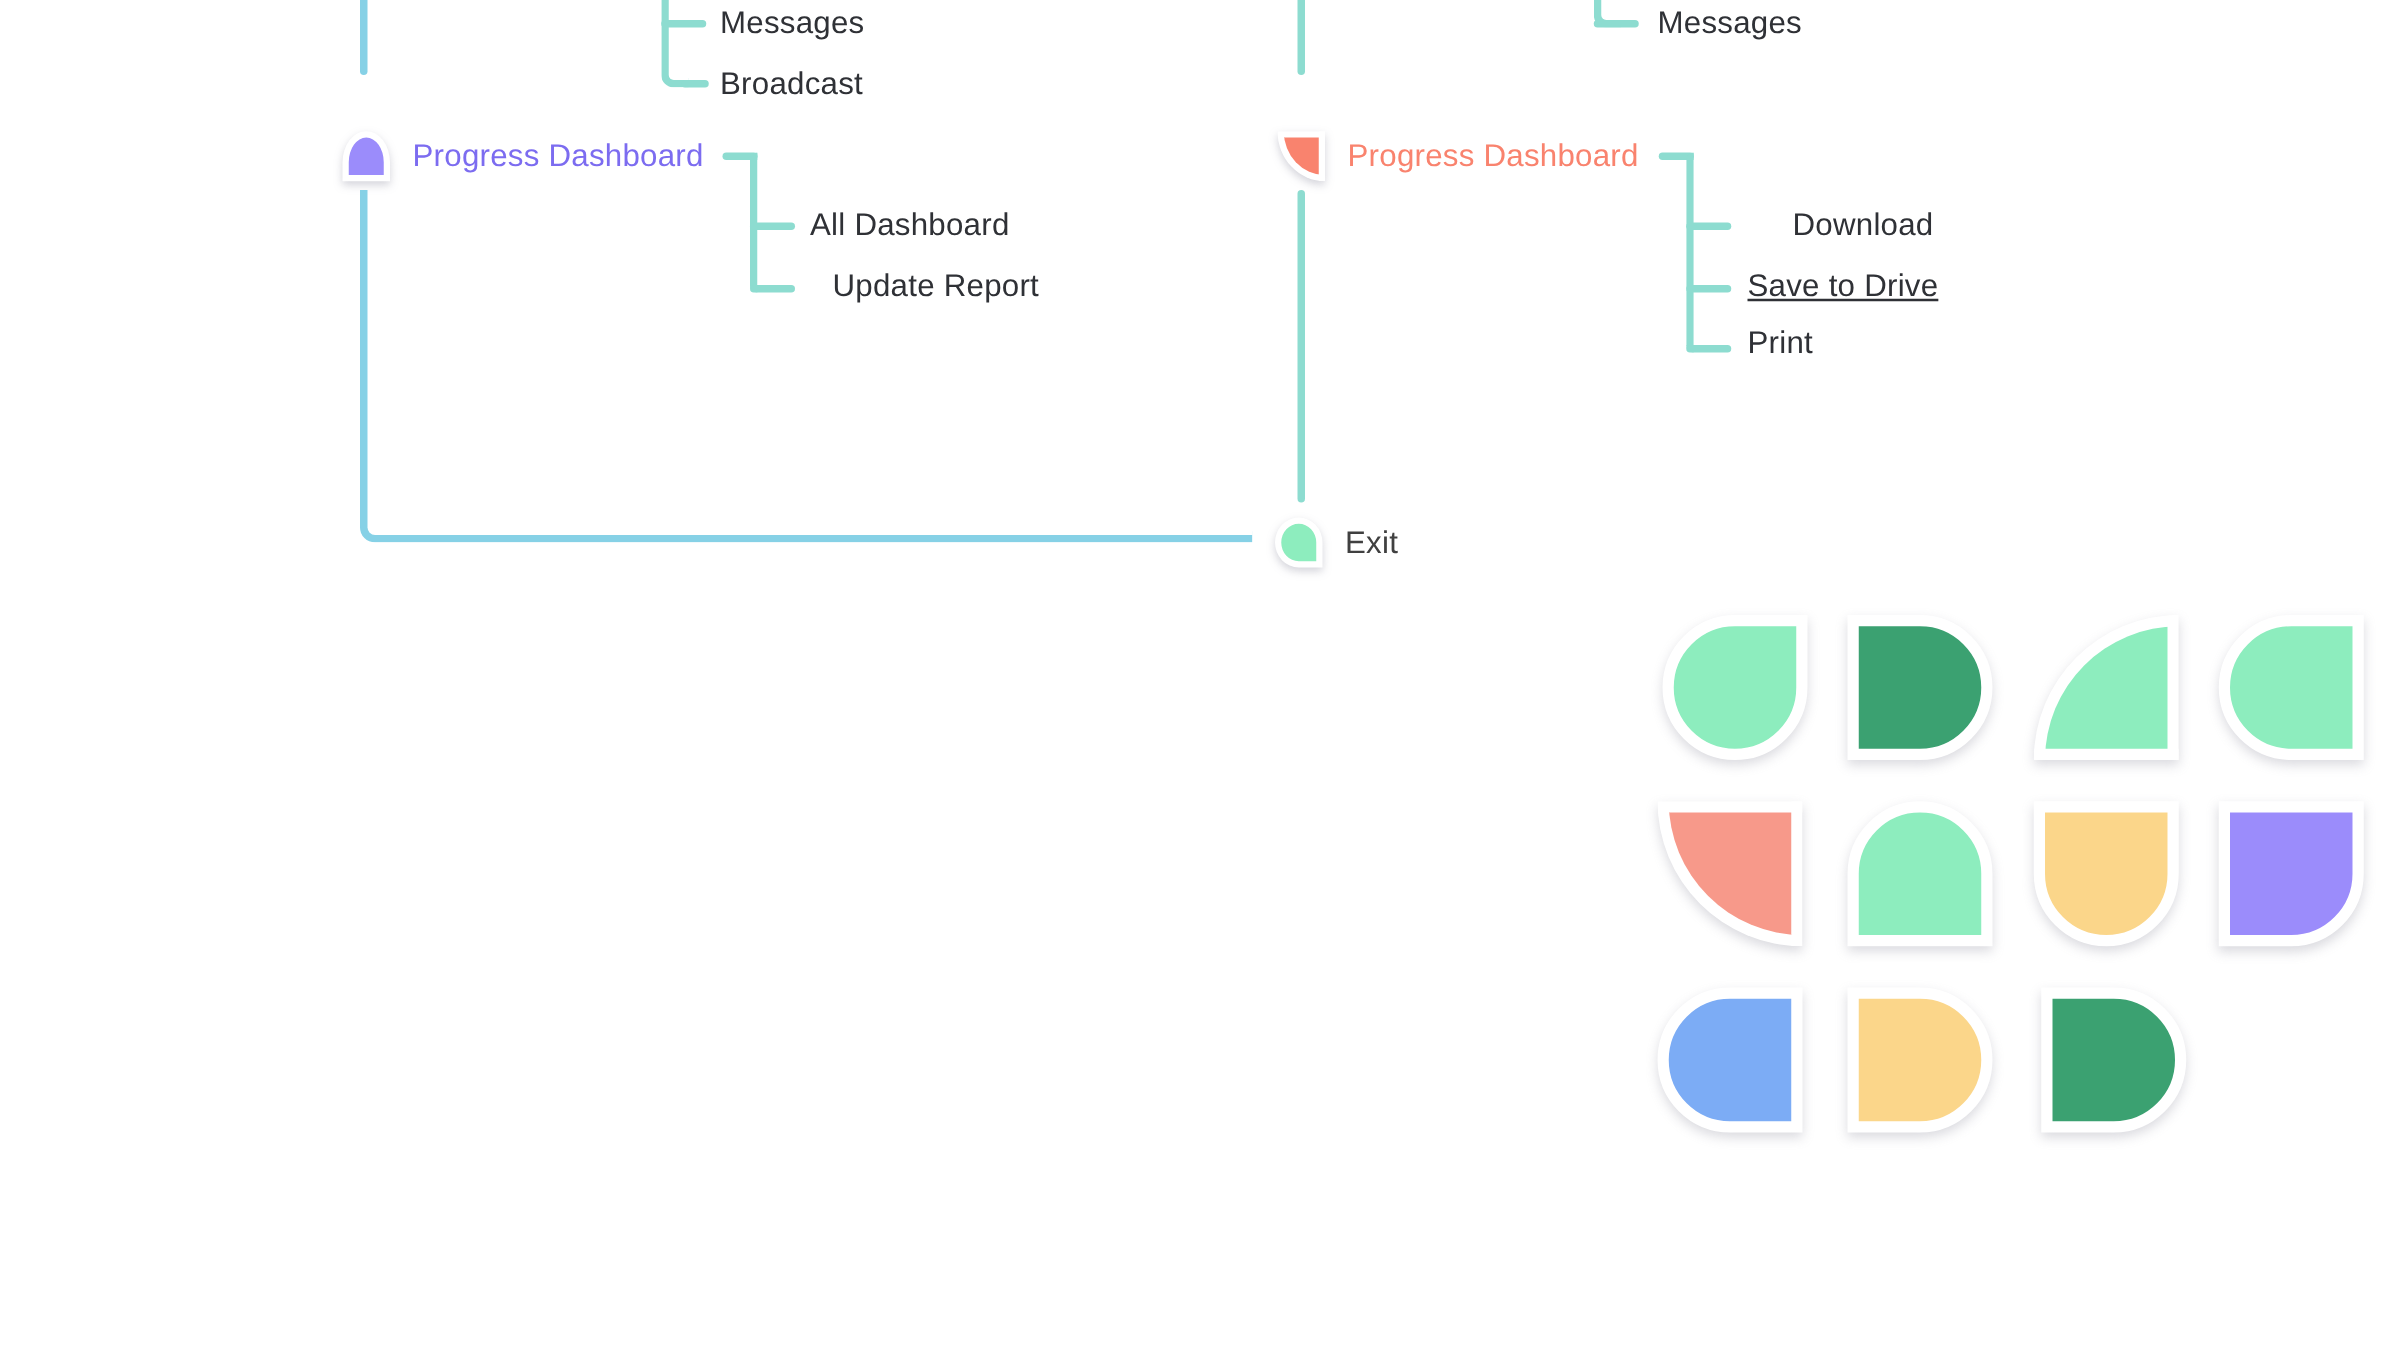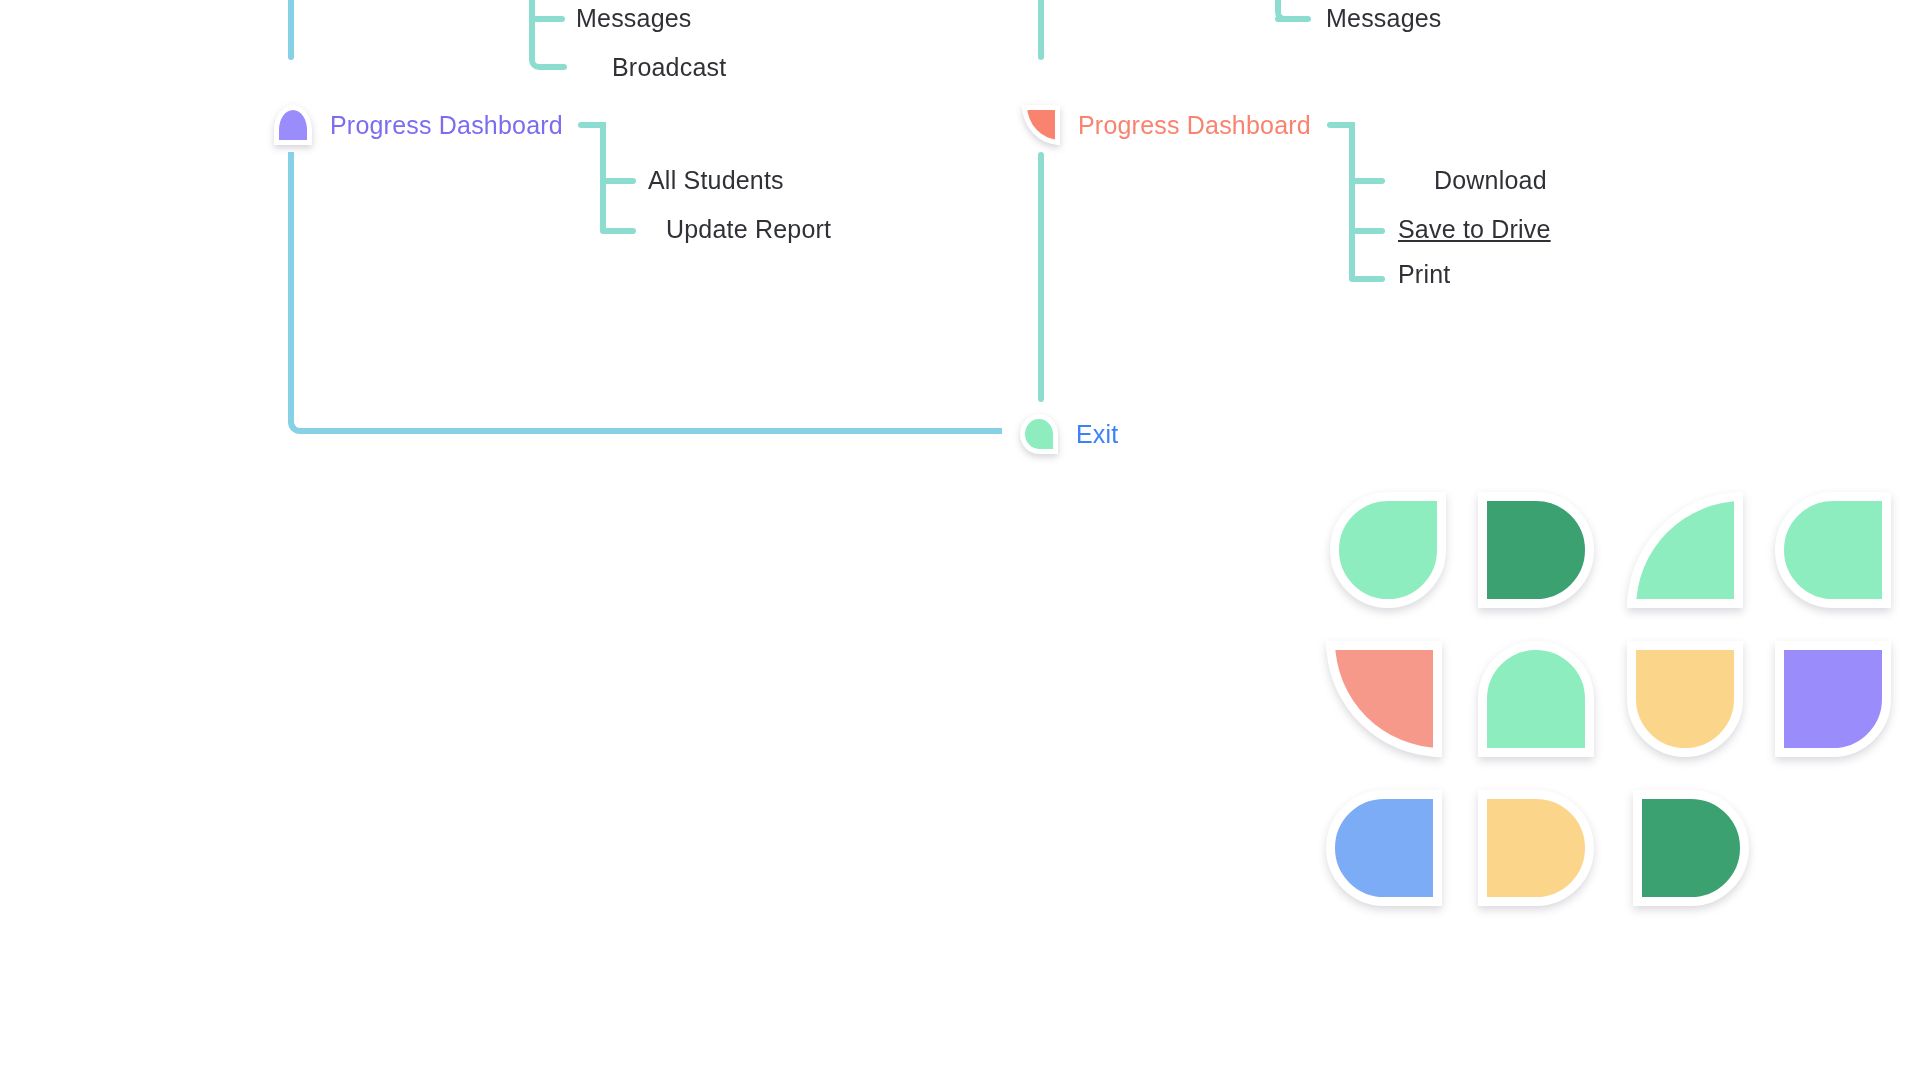--- a/index.html
+++ b/index.html
@@ -65,21 +65,21 @@
     white-space: nowrap;
     margin-left: 18px;
   }
 
   .icon-arch   { border-radius: 50% 50% 0 0 / 62% 62% 0 0; }
   .icon-quarter{ border-radius: 0 0 0 100%; }
   .icon-drop   { border-radius: 50% 50% 0 50% / 50% 50% 0 50%; }
 
   .label-purple { color: #7c6cf0; }
   .label-salmon { color: #f9836e; }
-  .label-dark   { color: #3b82f6; }
+  .label-dark   { color: #404040; }
 
   
   .leaf {
     position: absolute;
     font-size: 25px;
     color: #2f3136;
     white-space: nowrap;
     letter-spacing: 0.2px;
   }
 
@@ -120,36 +120,36 @@
 
   <div class="conn conn-v conn-blue" style="left:288px; top:-10px; height:70px;"></div>
 
   <div class="elbow" style="left:529px; top:-12px; width:22px; height:82px;
               border-left-width:6px; border-bottom-width:6px;
               border-bottom-left-radius:10px;"></div>
   <div class="conn conn-h" style="left:529px; top:16px; width:36px;"></div>
   <div class="conn conn-h" style="left:545px; top:64px; width:22px;"></div>
 
   <div class="leaf" style="left:576px; top:4px;">Messages</div>
-  <div class="leaf" style="left:576px; top:53px;margin-left:36px;">Broadcast</div>
+  <div class="leaf" style="left:576px; top:53px;">Broadcast</div>
 
   <div class="node" style="left:274px; top:105px;">
     <span class="node-icon icon-arch" style="background:#9b8cfb;"></span>
     <span class="node-label label-purple">Progress Dashboard</span>
   </div>
 
   <div class="conn conn-h" style="left:578px; top:122px; width:28px;"></div>
 
   <div class="elbow" style="left:600px; top:122px; width:6px; height:112px;
               border-left-width:6px; border-top-width:6px; border-bottom-width:6px;
               border-top-left-radius:10px; border-bottom-left-radius:10px;"></div>
   <div class="conn conn-h" style="left:600px; top:178px; width:36px;"></div>
   <div class="conn conn-h" style="left:600px; top:228px; width:36px;"></div>
 
-  <div class="leaf" style="left:648px; top:166px;">All Students</div>
+  <div class="leaf" style="left:648px; top:166px;">All Dashboard</div>
   <div class="leaf" style="left:648px; top:215px;margin-left:18px;">Update Report</div>
 
   <div class="elbow conn-blue-wrap" style="left:288px; top:152px; width:714px; height:282px;
               border-left-width:6px; border-bottom-width:6px;
               border-color:#86d1e6; border-bottom-left-radius:12px;"></div>
 
   <div class="conn conn-v" style="left:1038px; top:-10px; height:70px;"></div>
 
   <div class="elbow" style="left:1275px; top:-12px; width:22px; height:34px;
               border-left-width:6px; border-bottom-width:6px;

